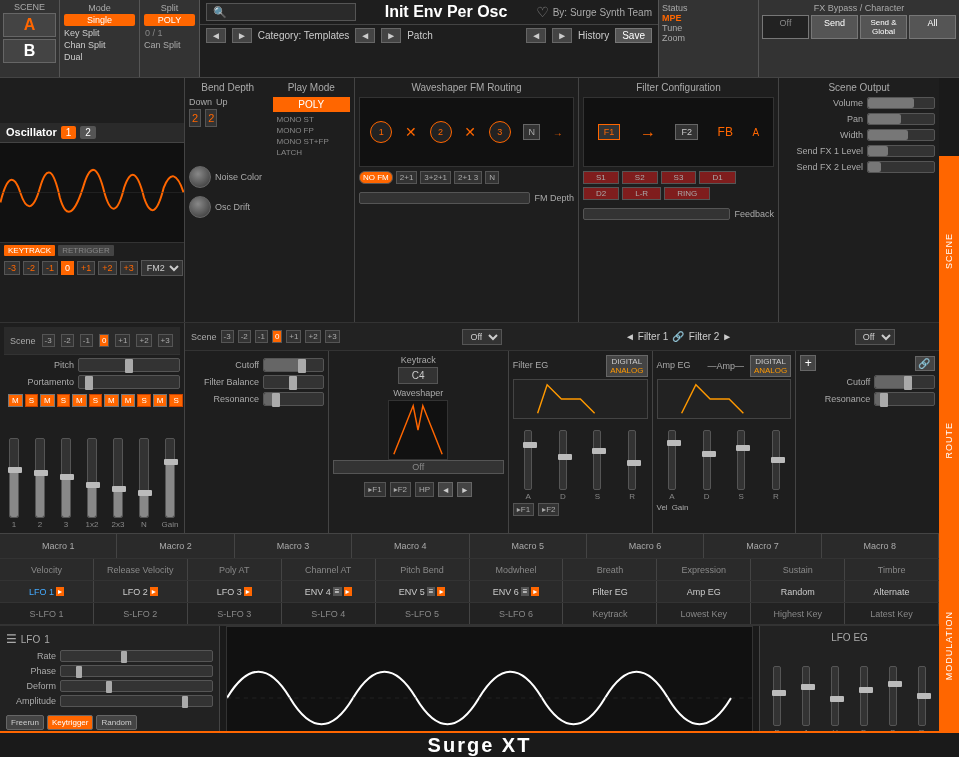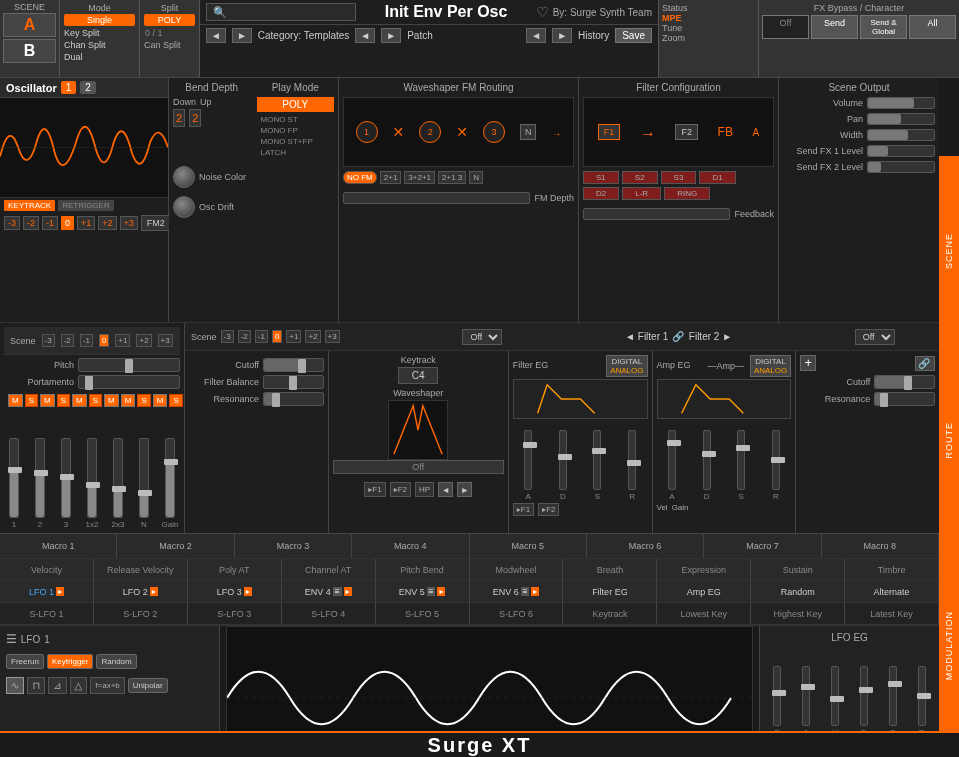--- a/index.html
+++ b/index.html
@@ -902,25 +902,26 @@
       right: 0;
       height: 26px;
       background: #1a1a1a;
       display: flex;
       align-items: center;
       justify-content: center;
       border-top: 2px solid #ff6600;
     }
 
     .osc-panel-left {
-      width: 169px;
+      width: 185px;
       background: #1e1e1e;
       border-right: 1px solid #444;
       display: flex;
       flex-direction: column;
+      justify-content: center;
     }
 
     .osc-slider-panel {
       width: 185px;
       background: #1e1e1e;
       border-right: 1px solid #444;
       padding: 4px;
     }
 
     .scene-row-header {
@@ -1551,20 +1552,46 @@
     </div>
 
     <div class="modulation-section">
 
       <div class="lfo-controls">
         <div class="lfo-header">
           <span class="menu-icon">☰</span>
           <span>LFO</span>
           <span>1</span>
         </div>
+        <div class="lfo-slider-rows">
+          <div class="lfo-s-row">
+            <span class="lfo-s-label">Rate</span>
+            <div class="lfo-h-slider">
+              <div class="lfo-h-thumb" style="left:40%;"></div>
+            </div>
+          </div>
+          <div class="lfo-s-row">
+            <span class="lfo-s-label">Phase</span>
+            <div class="lfo-h-slider">
+              <div class="lfo-h-thumb" style="left:10%;"></div>
+            </div>
+          </div>
+          <div class="lfo-s-row">
+            <span class="lfo-s-label">Deform</span>
+            <div class="lfo-h-slider">
+              <div class="lfo-h-thumb" style="left:30%;"></div>
+            </div>
+          </div>
+          <div class="lfo-s-row">
+            <span class="lfo-s-label">Amplitude</span>
+            <div class="lfo-h-slider">
+              <div class="lfo-h-thumb" style="left:80%;"></div>
+            </div>
+          </div>
+        </div>
         <div style="display:flex; gap:3px; margin-top:4px;">
           <button class="lfo-mode-btn">Freerun</button>
           <button class="lfo-mode-btn active">Keytrigger</button>
           <button class="lfo-mode-btn">Random</button>
         </div>
         <div style="display:flex; gap:3px; margin-top:4px; align-items:center;">
           <div class="lfo-wave-buttons">
             <button class="wave-btn active">∿</button>
             <button class="wave-btn">⊓</button>
             <button class="wave-btn">⊿</button>

